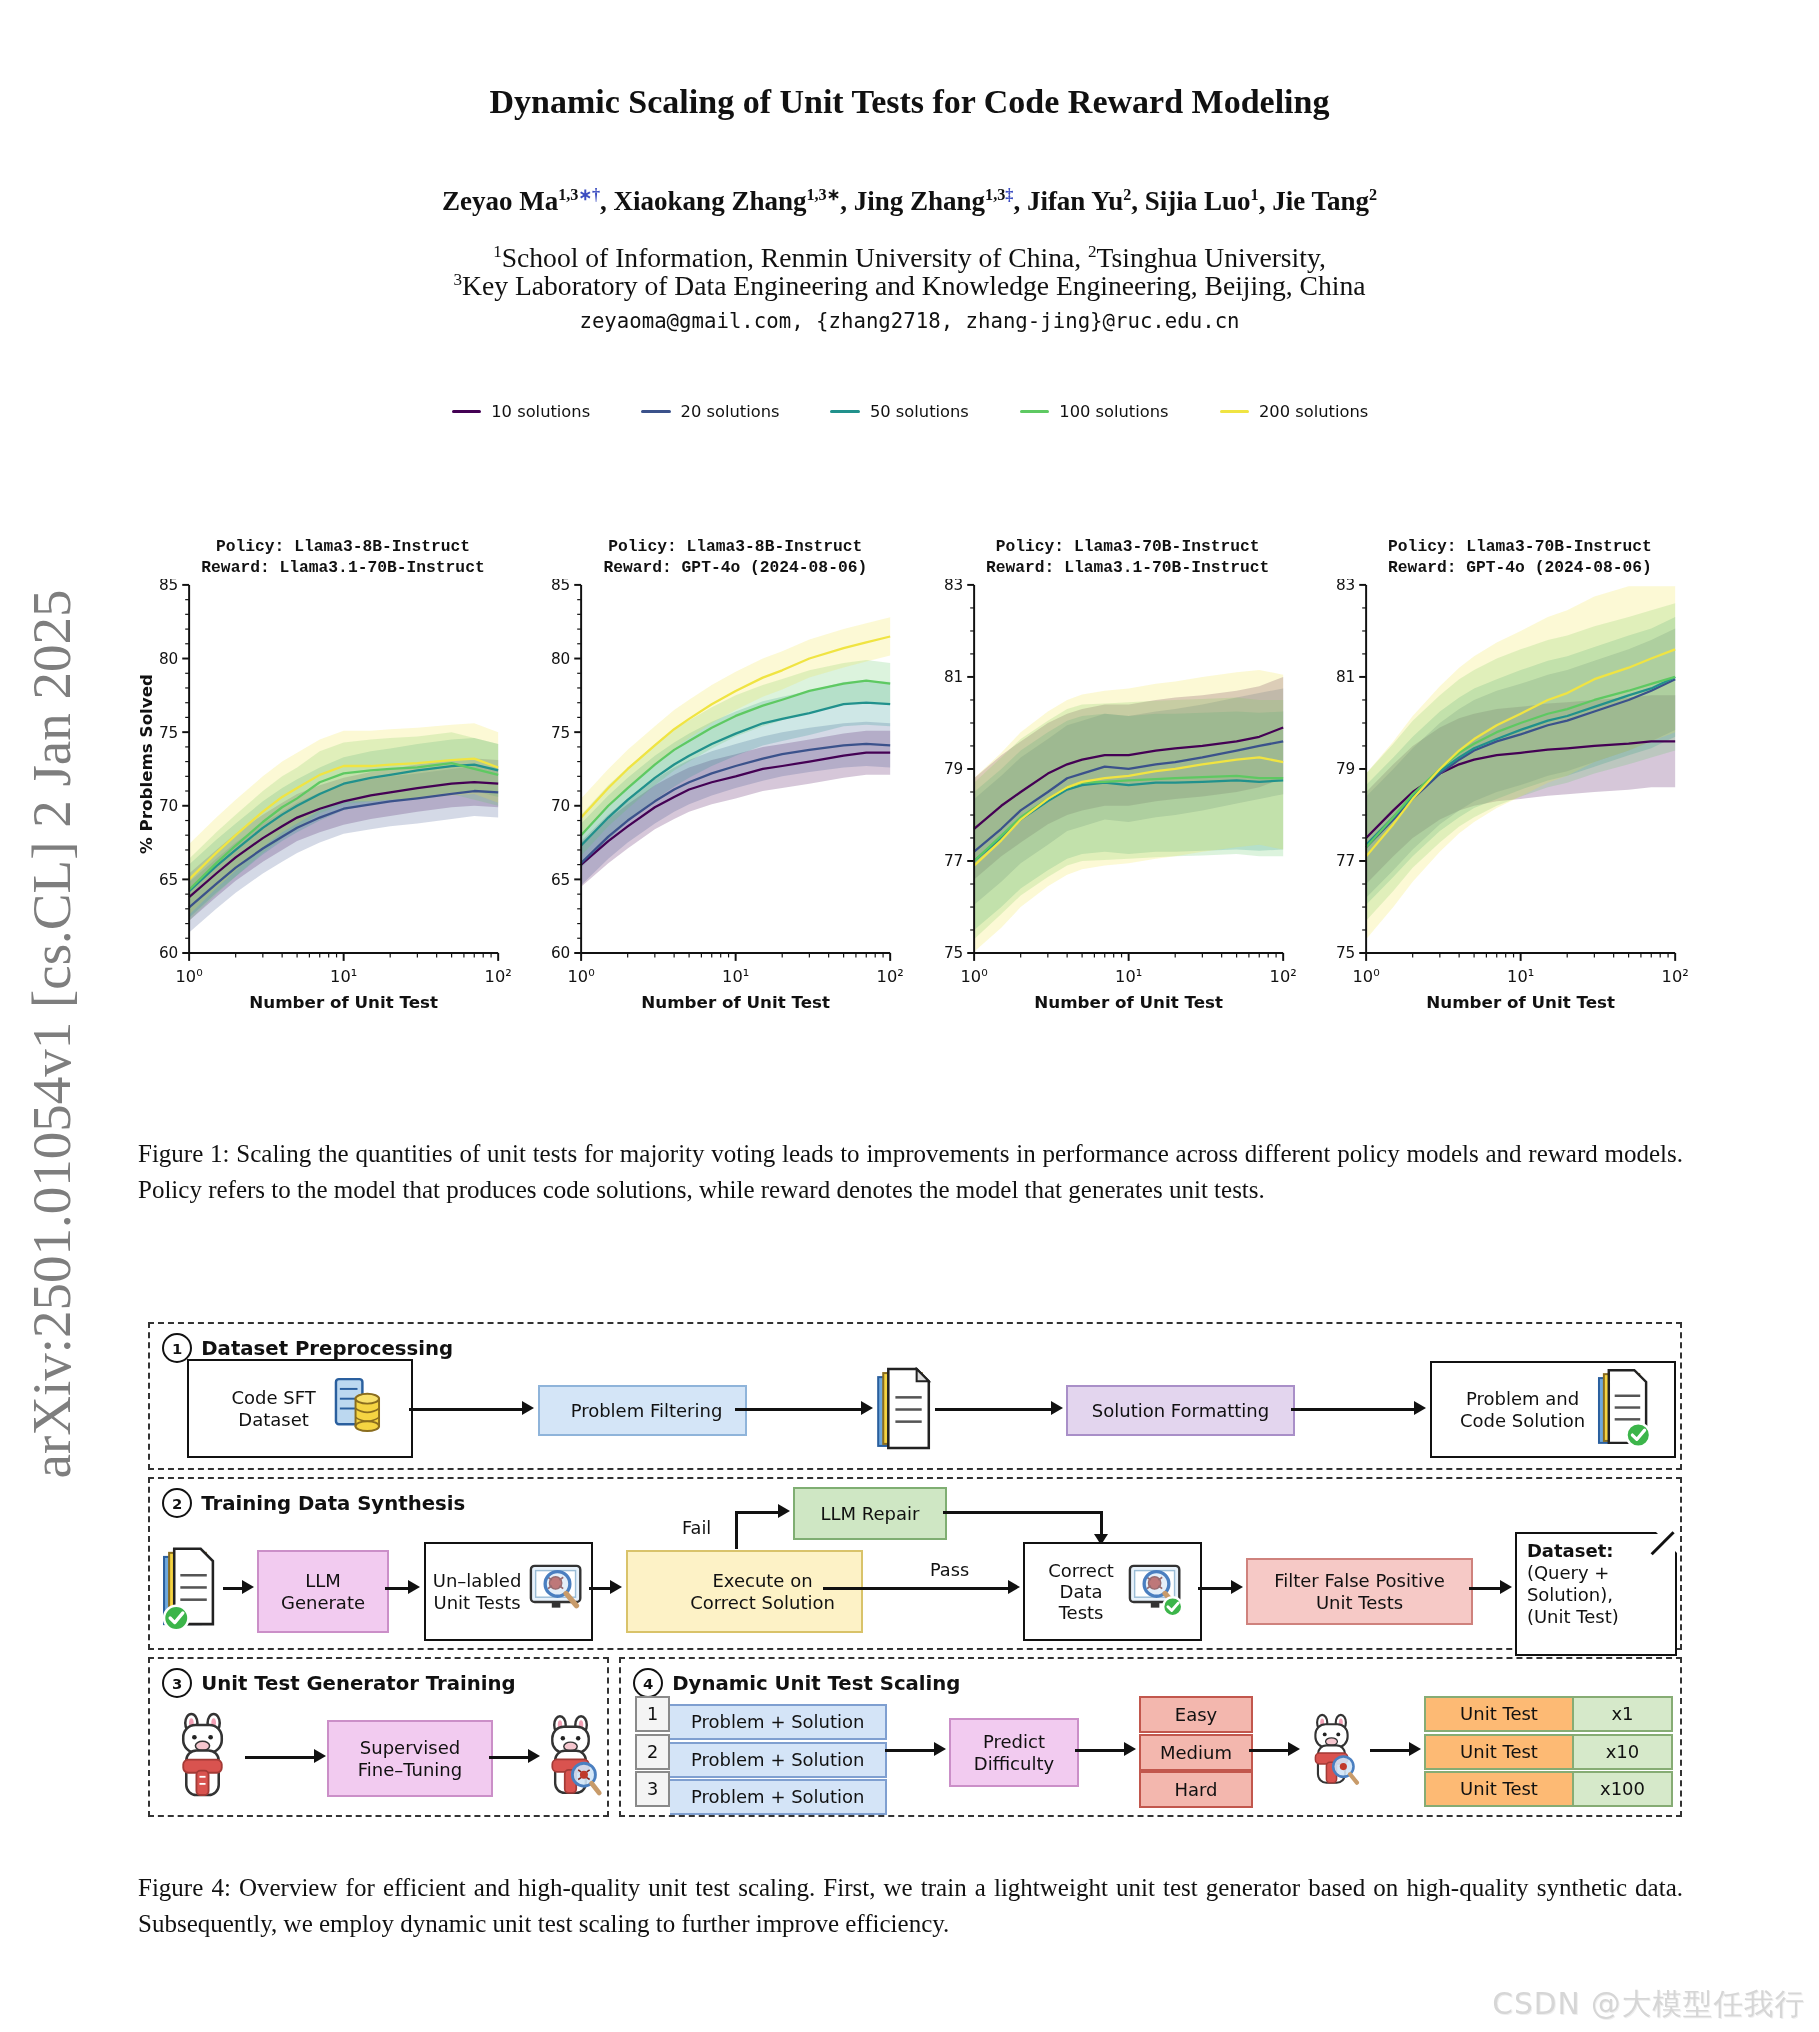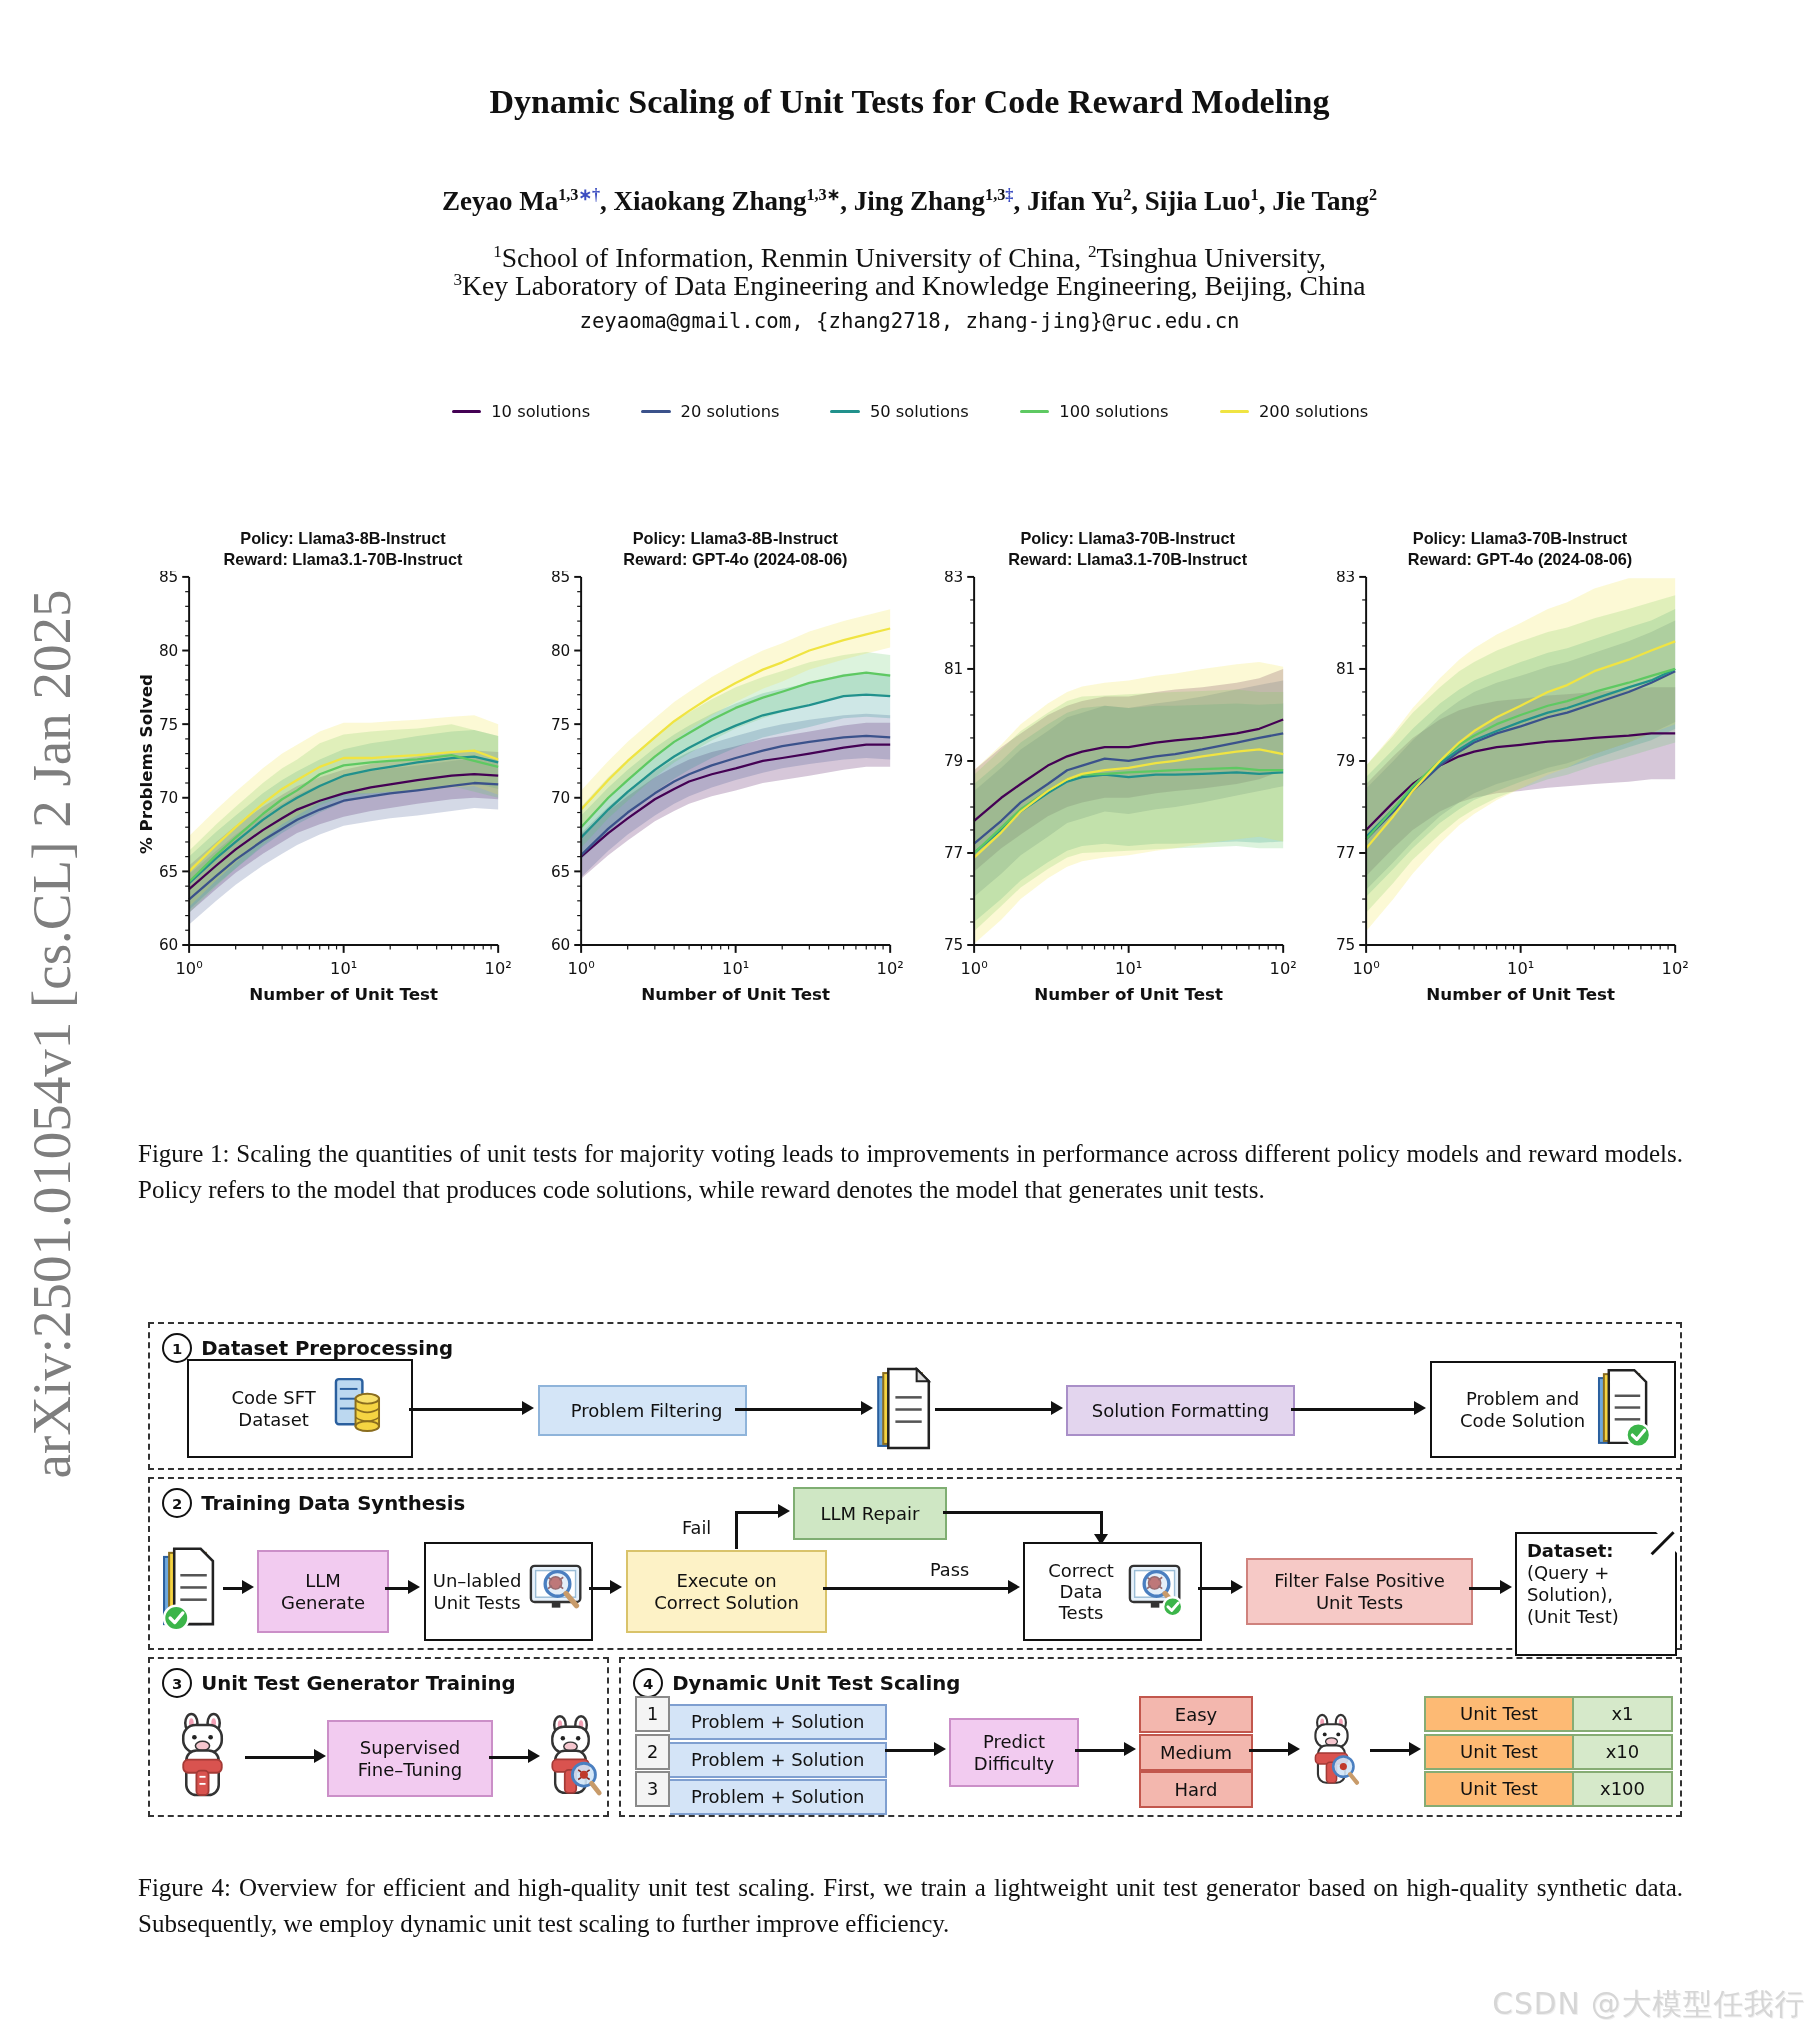--- a/index.html
+++ b/index.html
@@ -23,41 +23,41 @@
     font-family:"Liberation Serif",serif;font-size:55px;color:#7e7e7e;white-space:nowrap;}
   
   .fig1{position:absolute;top:399px;left:132px;width:1556px;}
   .legend-row{display:flex;justify-content:center;gap:51px;align-items:center;height:25.6px;
     font-family:"DejaVu Sans",sans-serif;font-size:16.3px;}
   .legend-item{display:flex;align-items:center;gap:9.9px;}
   .legend-swatch{display:inline-block;width:29.6px;height:3.4px;border-radius:2px;}
   .charts-row{margin-top:103px;display:flex;justify-content:space-between;}
   .chart-block{position:relative;width:379px;}
   .chart-title{height:43px;text-align:center;padding-left:43px;
-    font-family:Liberation Sans, sans-serif;font-size:16.3px;font-weight:bold;line-height:1.3;}
+    font-family:Liberation Mono, monospace;font-size:16.3px;font-weight:bold;line-height:1.3;margin-top:8px;}
   .chart-svg text{font-family:"DejaVu Sans",sans-serif;fill:#111;}
   .ylab{position:absolute;left:13.8px;top:236px;transform:translate(-50%,-50%) rotate(-90deg);
     font-family:"DejaVu Sans",sans-serif;font-size:16.7px;font-weight:bold;white-space:nowrap;}
   .caption{position:absolute;left:138px;width:1545px;font-size:25px;line-height:1.42;
     text-align:justify;}
   
   .fig4{position:absolute;top:1322px;left:148px;width:1534px;height:493px;
     font-family:"DejaVu Sans",sans-serif;}
   .dbox{position:absolute;border:2px dashed #333;background:#fff;}
   .sec-label{position:absolute;top:8.9px;left:11.8px;display:flex;align-items:center;gap:8.9px;
     font-size:19.7px;font-weight:bold;color:#111;}
   .circle-num{display:inline-flex;align-items:center;justify-content:center;
     width:26.6px;height:26.6px;border:2px solid #111;border-radius:50%;font-size:14.8px;font-weight:bold;}
   .node{position:absolute;display:flex;align-items:center;justify-content:center;
     text-align:center;font-size:18px;line-height:1.18;color:#111;}
   .wbox{background:#fff;border:2.5px solid #111;gap:5.9px;}
   .bbox{background:#d4e5f7;border:2px solid #8fb4da;padding-left:8px;}
   .pubox{background:#e3d5ee;border:2px solid #a98fc8;}
   .pkbox{background:#f2cbf0;border:2px solid #cb8fc8;}
-  .ybox{background:#fdf2c6;border:2px solid #d9c36a;}
+  .ybox{background:#fdf2c6;border:2px solid #d9c36a;padding-left:36px;}
   .gbox{background:#cfe7c4;border:2px solid #7fae72;}
   .rbox{background:#f6c9c6;border:2px solid #cf827d;}
   .harrow{position:absolute;height:3px;background:#111;}
   .harrow::after{content:'';position:absolute;right:-11.8px;top:-6.9px;
     border-left:12.8px solid #111;border-top:7.9px solid transparent;border-bottom:7.9px solid transparent;}
   .hline{position:absolute;height:3px;background:#111;}
   .vline{position:absolute;width:3px;background:#111;}
   .varrow{position:absolute;width:3px;background:#111;}
   .varrow::after{content:'';position:absolute;bottom:-10.8px;left:-6.4px;
     border-top:11.8px solid #111;border-left:7.9px solid transparent;border-right:7.9px solid transparent;}

